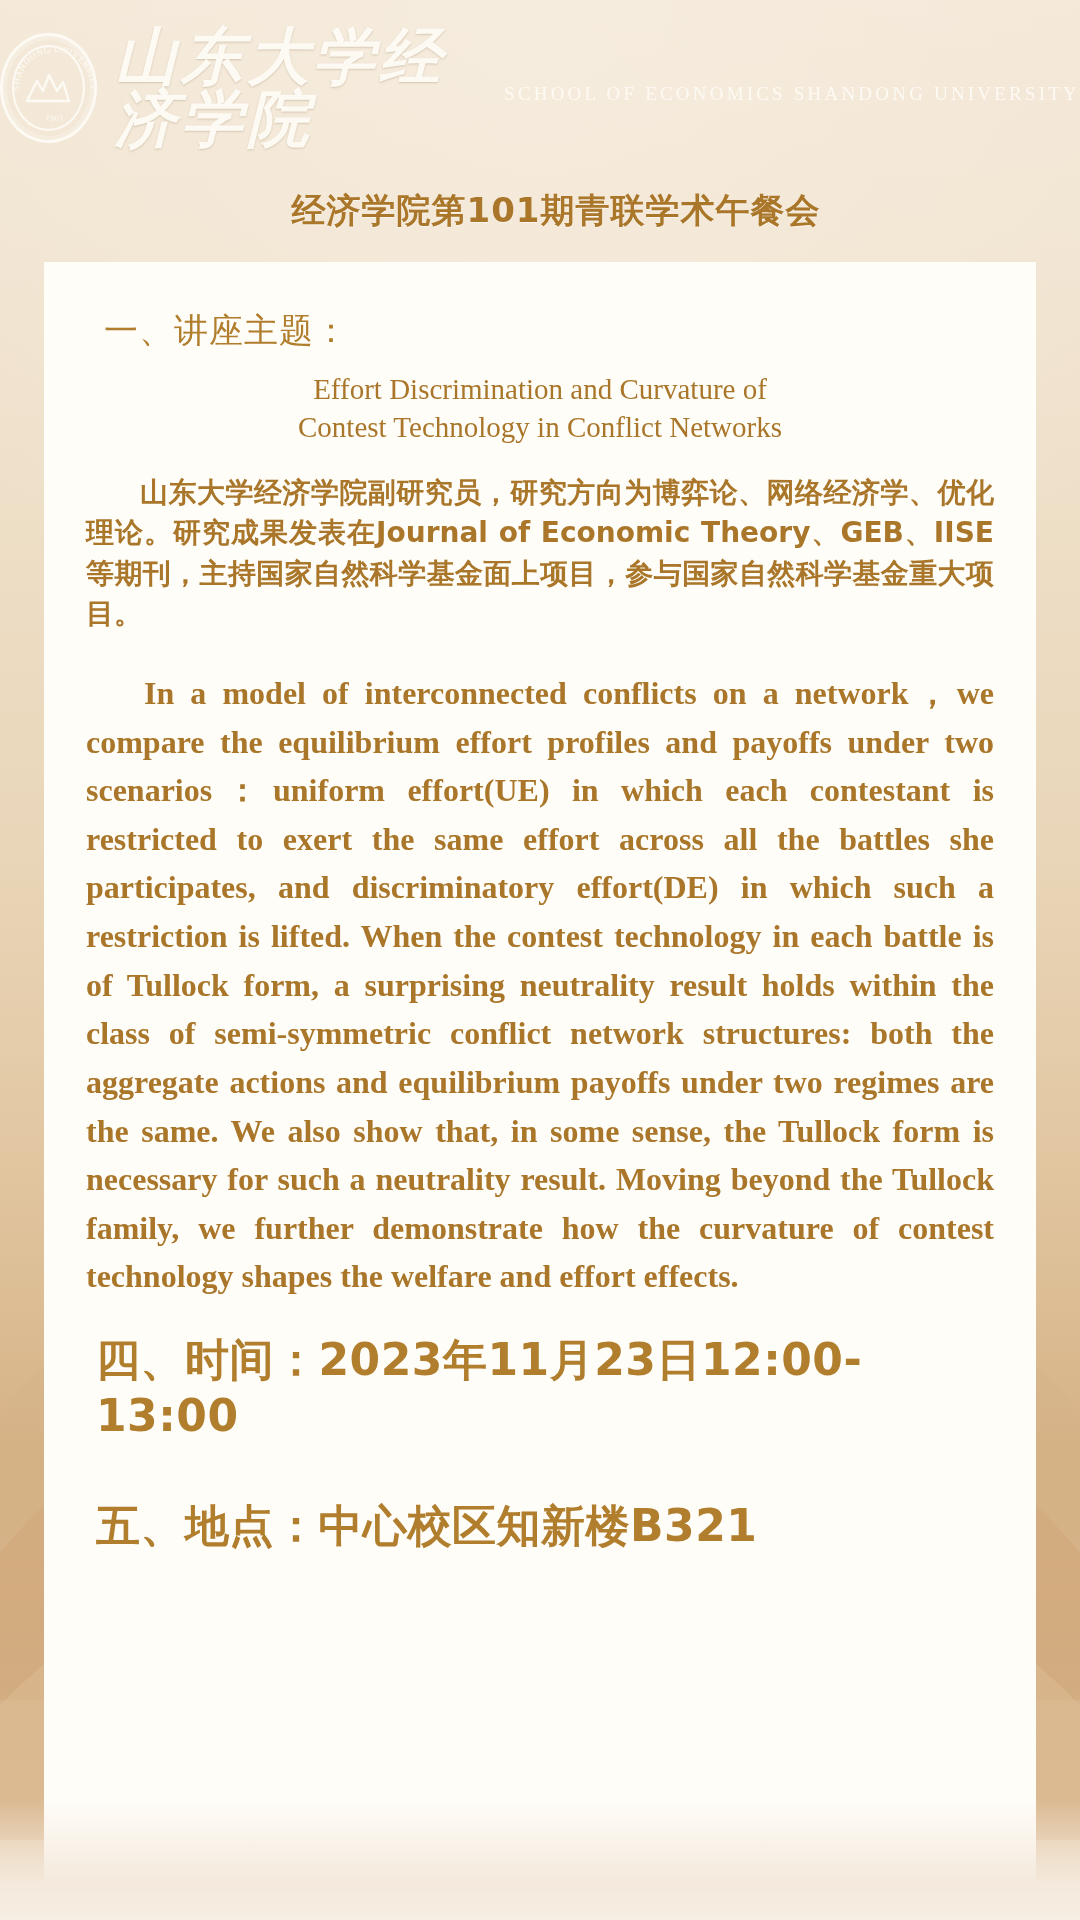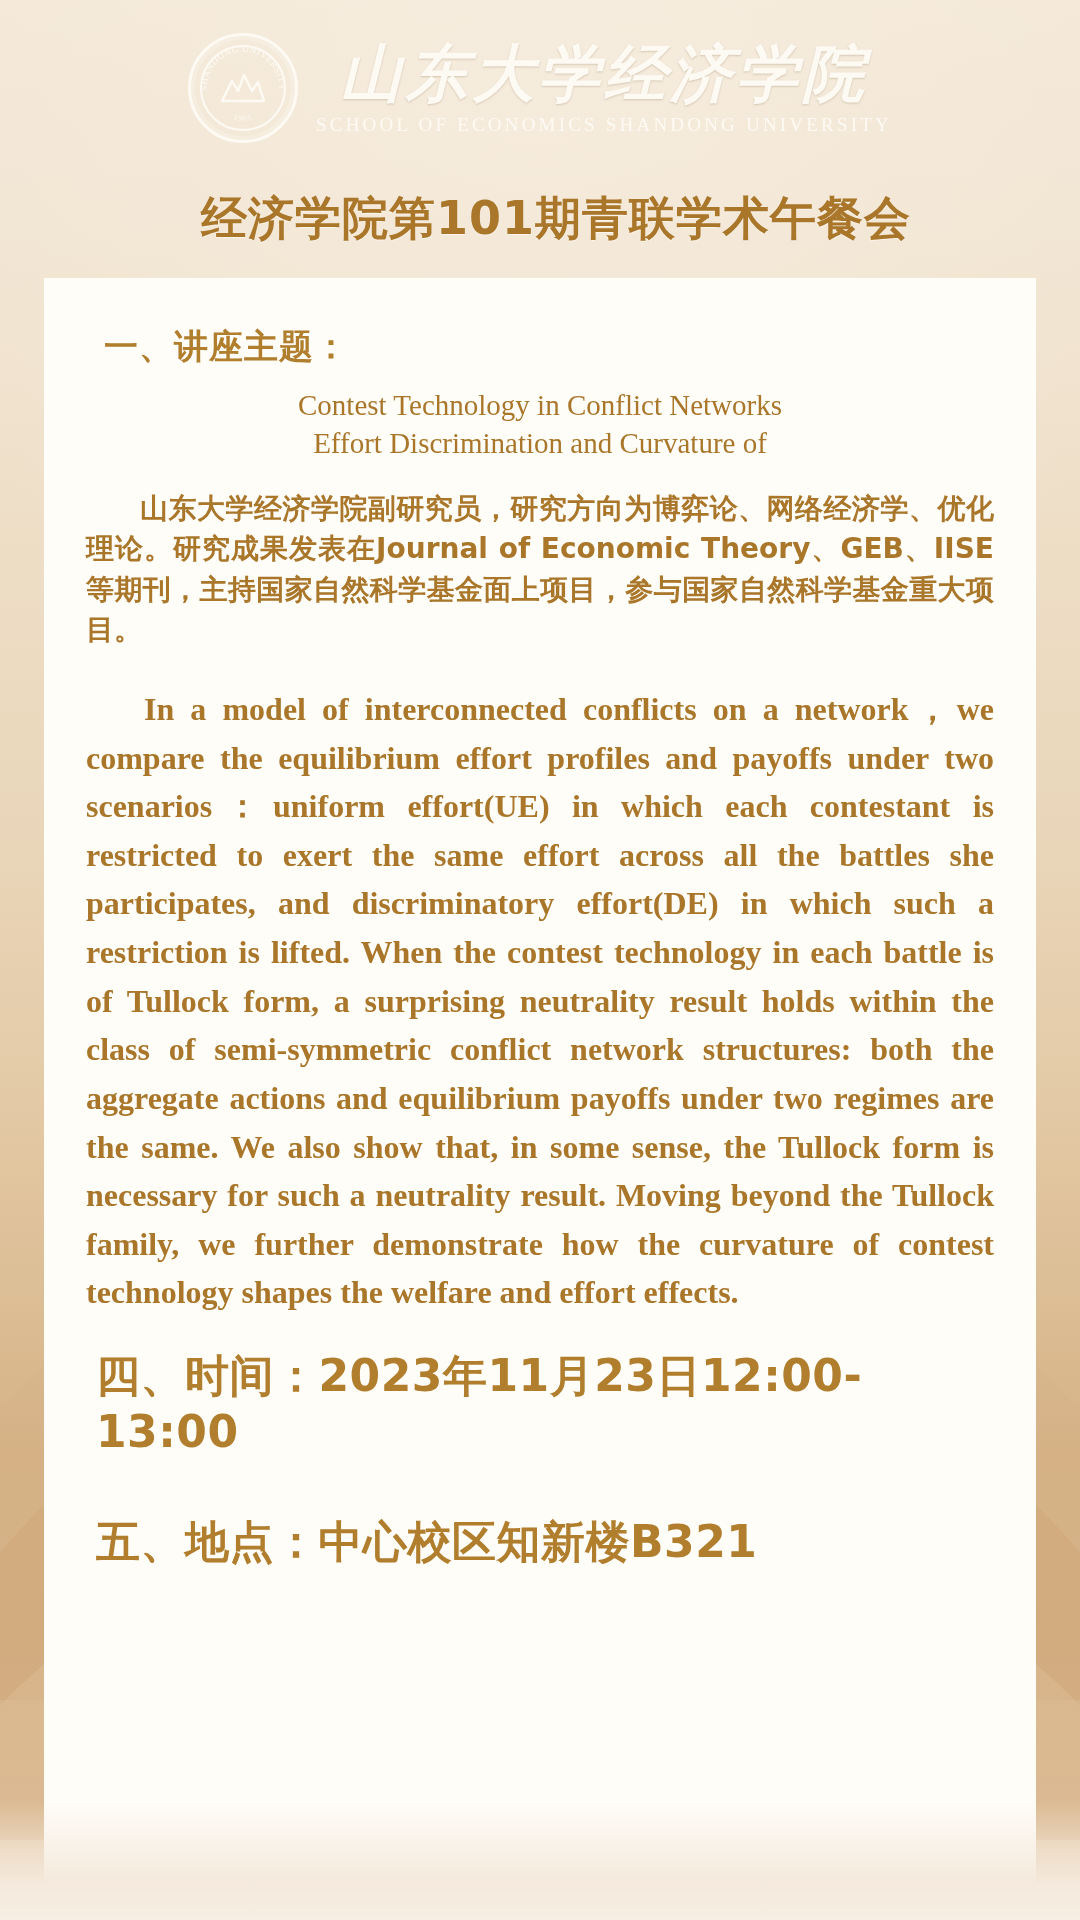--- a/index.html
+++ b/index.html
@@ -87,21 +87,21 @@
     height: 34px;
     position: relative;
   }
   .seal .mount svg { display:block; }
   .seal .arc-text {
     position: absolute;
     left: 0; top: 0; width: 104px; height: 104px;
   }
   .wordmark {
     display: flex;
-    flex-direction: column;
+    flex-direction: row;
     align-items: center;
     line-height: 1;
   }
   .wm-cn {
     font-family: "Liberation Serif", serif;
     font-size: 62px;
     font-style: italic;
     font-weight: 700;
     color: #fdfaf4;
     letter-spacing: 4px;
@@ -112,21 +112,21 @@
     font-size: 19px;
     letter-spacing: 3.2px;
     color: #fdfaf4;
     font-family: "Liberation Serif", serif;
     white-space: nowrap;
   }
 
   
   .poster-title {
     text-align: center;
-    font-size: 46px;
+    font-size: 34px;
     font-weight: 700;
     color: #a9762a;
     letter-spacing: 1px;
     margin-top: 30px;
     text-shadow: 0 1px 0 rgba(255,255,255,.5);
     font-family: "DejaVu Sans", sans-serif;
     margin-left: 32px;
   }
 
   
@@ -168,21 +168,21 @@
     clip-path: polygon(100% 0%, 60% 2%, 85% 5%, 45% 8%, 80% 12%, 50% 16%, 88% 20%, 55% 24%, 82% 28%, 48% 32%, 86% 36%, 58% 41%, 80% 45%, 46% 49%, 84% 53%, 54% 57%, 88% 61%, 50% 65%, 82% 69%, 47% 73%, 86% 77%, 57% 81%, 80% 85%, 49% 89%, 85% 93%, 56% 97%, 100% 100%);
   }
   .paper-edge-r {
     right: -12px;
     clip-path: polygon(0% 0%, 40% 3%, 15% 6%, 55% 10%, 20% 14%, 50% 18%, 12% 22%, 45% 26%, 18% 30%, 52% 34%, 14% 38%, 42% 43%, 20% 47%, 54% 51%, 16% 55%, 46% 59%, 12% 63%, 50% 67%, 18% 71%, 53% 75%, 14% 79%, 43% 83%, 20% 87%, 51% 91%, 15% 95%, 44% 98%, 0% 100%);
   }
 
   
   .sec-head {
     font-size: 34px;
-    font-weight: 700;
+    font-weight: 400;
     color: #b07e2d;
     font-family: "DejaVu Sans", sans-serif;
     margin: 0 0 10px 24px;
     letter-spacing: 1px;
   }
   .sec-head.with-name .name {
     color: #b07e2d;
   }
   .en-title {
     font-size: 29px;
@@ -262,22 +262,22 @@
   </div>
 
   <div class="poster-title">经济学院第101期青联学术午餐会</div>
 
   <div class="paper">
     <div class="paper-edge-l"></div>
     <div class="paper-edge-r"></div>
 
     <div class="sec-head">一、讲座主题：</div>
     <div class="en-title">
+      <div>Effort Discrimination  and Curvature of</div>
       <div>Contest Technology in Conflict Networks</div>
-      <div>Effort Discrimination  and Curvature of</div>
     </div>
 
     <div class="body-cn">山东大学经济学院副研究员，研究方向为博弈论、网络经济学、优化理论。研究成果发表在Journal of Economic Theory、GEB、IISE等期刊，主持国家自然科学基金面上项目，参与国家自然科学基金重大项目。</div>
 
     <div class="sec-block">
       <div class="body-en">In a model of interconnected conflicts on a network，we compare the equilibrium effort profiles and payoffs under two scenarios：uniform effort(UE) in which each contestant is restricted to exert the same effort across all the battles she participates, and discriminatory effort(DE) in which such a restriction is lifted. When the contest technology in each battle is of Tullock form, a surprising neutrality result holds within the class of semi‑symmetric conflict network structures: both the aggregate actions and equilibrium payoffs under two regimes are the same. We also show that, in some sense, the Tullock form is necessary for such a neutrality result. Moving beyond the Tullock family, we further demonstrate how the curvature of contest technology shapes the welfare and effort effects.</div>
     </div>
 
     <div class="kv">
       <span>四、时间：</span><span>2023年11月23日12:00-13:00</span>

